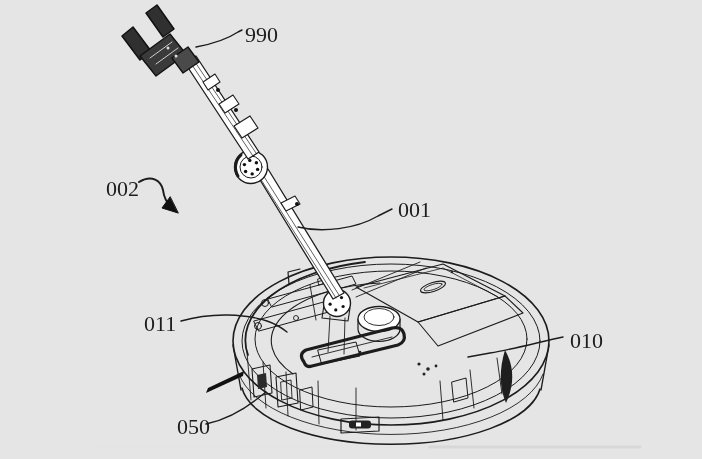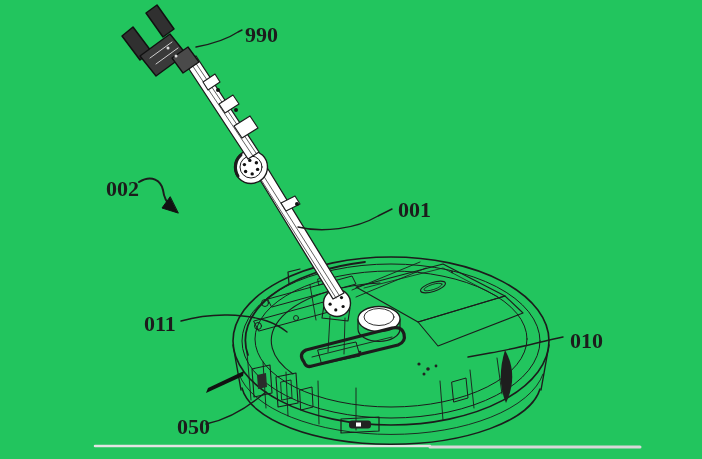--- a/index.html
+++ b/index.html
@@ -1,22 +1,21 @@
 <!DOCTYPE html>
 <html><head>
 <meta charset="utf-8">
 <style>
   html,body{margin:0;padding:0;background:#ffffff;}
   .canvas{
     position:relative;
     width:702px;height:459px;
-    background:#22c55e;
+    background:#e5e5e5;
     overflow:hidden;
     font-family:"Liberation Serif", serif;
-    font-weight:bold;
   }
   .canvas svg{position:absolute;left:0;top:0;}
   text.ref-label{
     font-family:"Liberation Serif", serif;
     font-size:22px;
     fill:#1c1c1c;
   }
 </style>
 </head>
 <body>

